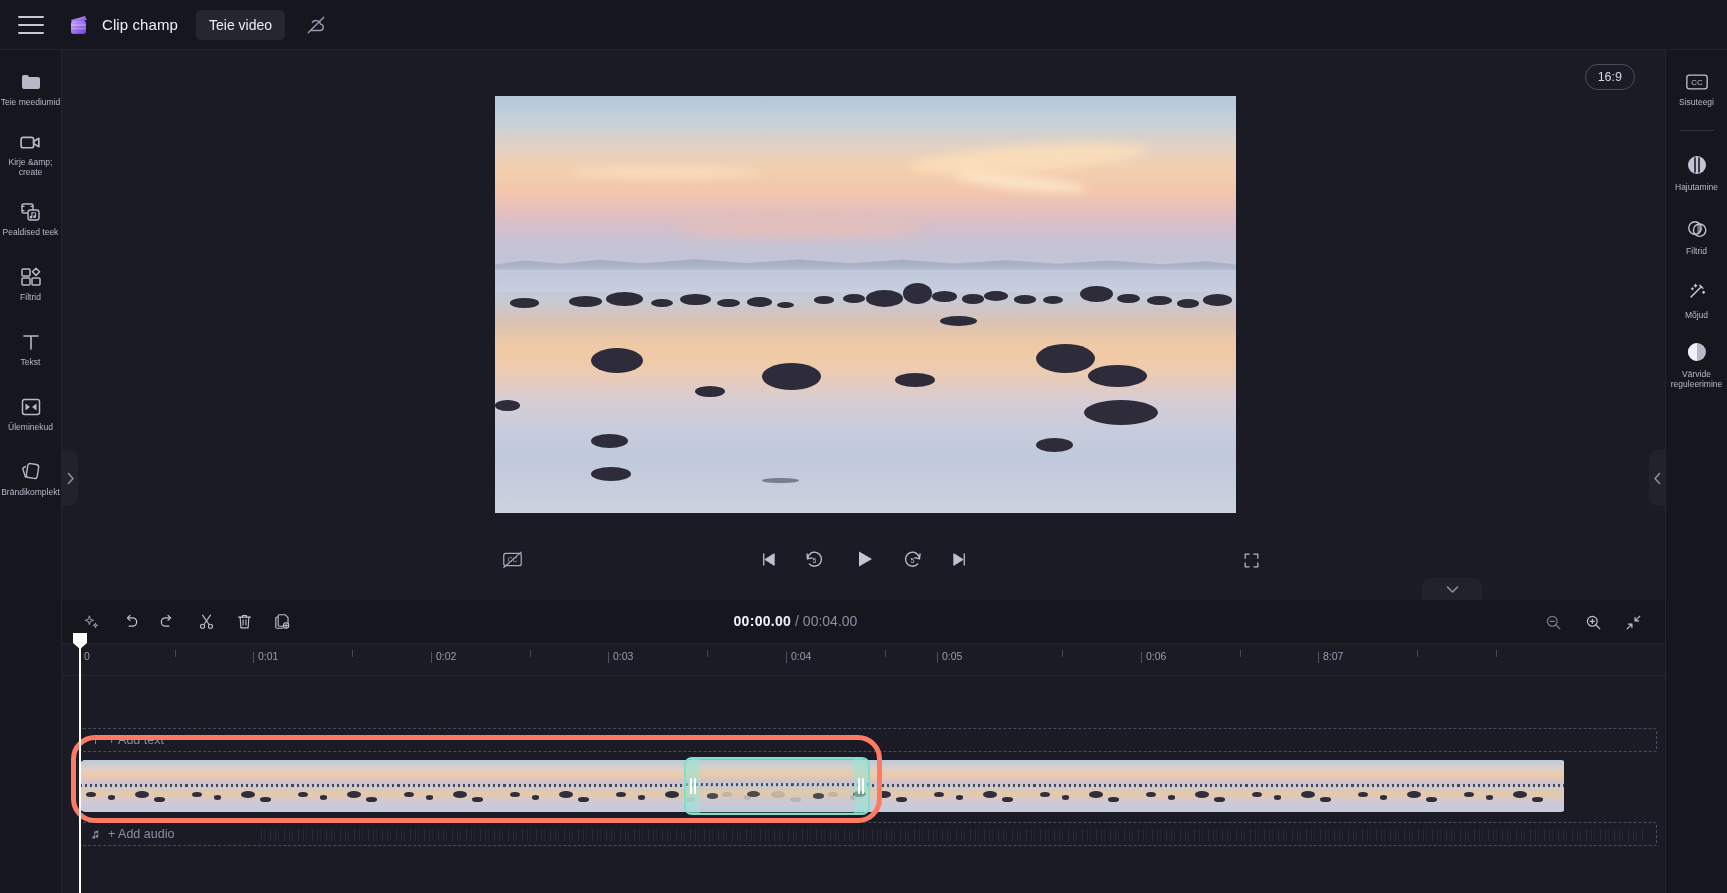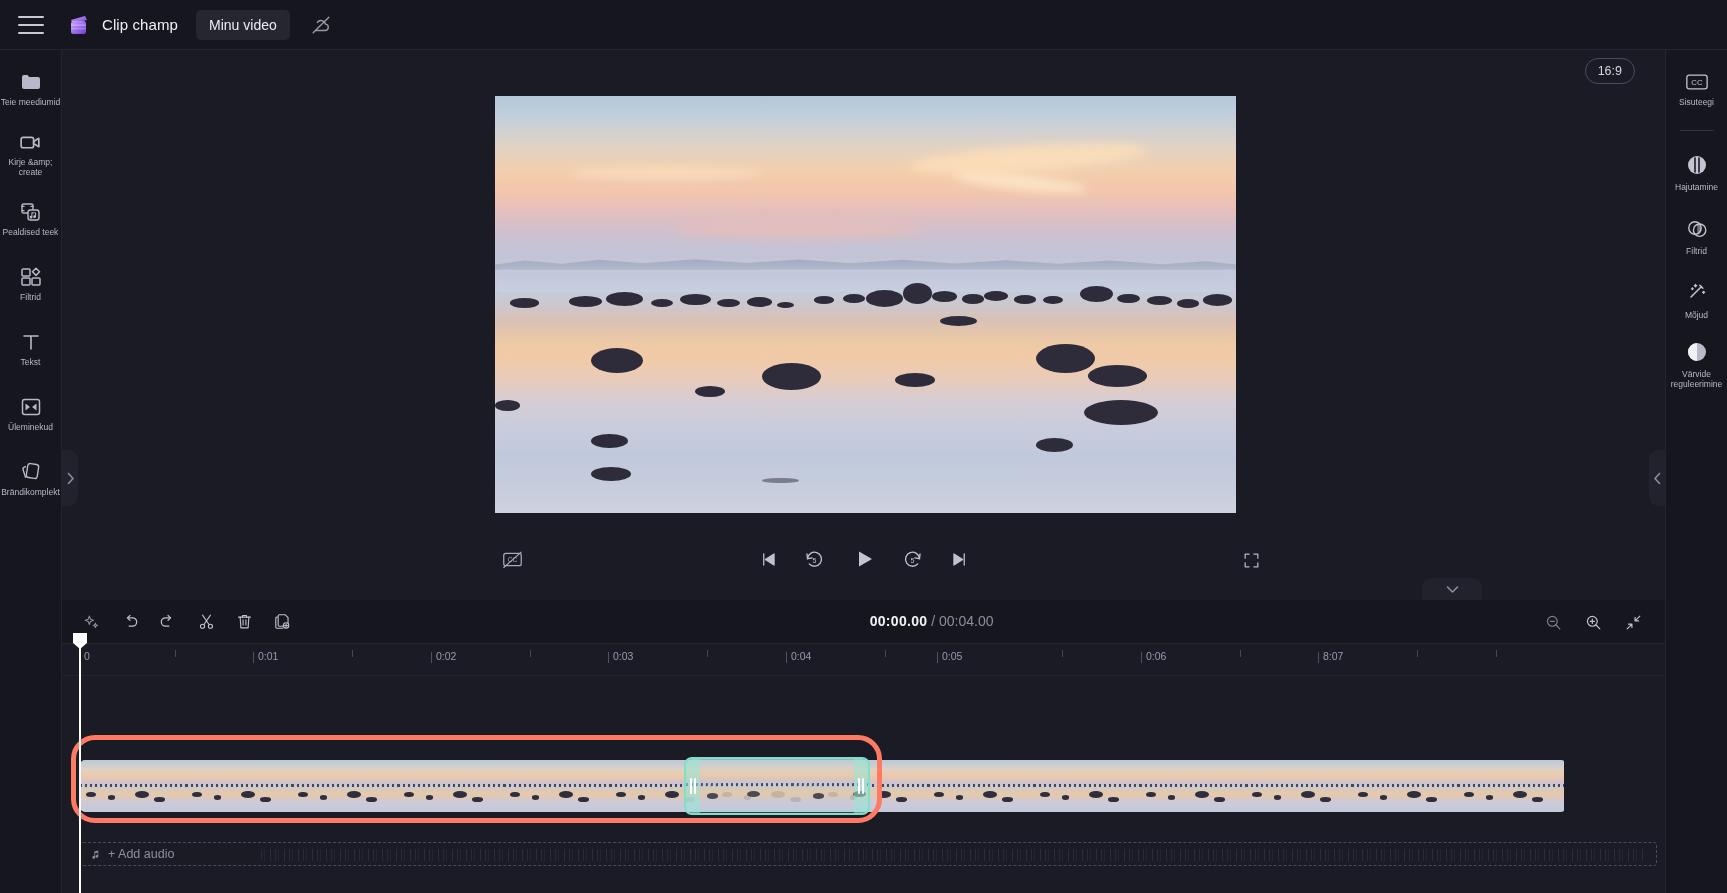--- a/index.html
+++ b/index.html
@@ -82,21 +82,21 @@
     background:#22222c; border-radius:9px 0 0 9px; z-index:19;
     display:flex;align-items:center;justify-content:center;cursor:pointer;
   }
 
   
   .stage {
     position:absolute; left:62px; top:50px; width:1603px; height:550px;
     background:#1b1b25;
   }
   .ratio-chip {
-    position:absolute; right:30px; top:8px; border:1px solid #4b4b5c;
+    position:absolute; right:30px; top:14px; border:1px solid #4b4b5c;
     border-radius:13px; padding:5px 12px; font-size:12.5px; color:#d6d6e2; cursor:pointer;
   }
   .video-frame {
     position:absolute; left:433px; top:46px; width:741px; height:417px;
     overflow:hidden; background:#0d0d12;
   }
   .scene { position:absolute; inset:0; }
   .sky {
     position:absolute; left:0; top:0; width:100%; height:57%;
     background: linear-gradient(180deg,
@@ -148,21 +148,21 @@
   
   .tl-wrap { position:absolute; left:62px; top:600px; width:1603px; height:293px; background:#16161f; }
   .tl-toolbar {
     position:absolute;left:0;top:0;width:1603px;height:44px;
     border-bottom:1px solid #24242f; display:flex; align-items:center;
   }
   .tool { width:32px;height:32px;display:flex;align-items:center;justify-content:center;cursor:pointer;margin-right:2px;}
   .tools-left { display:flex; align-items:center; padding-left:14px; gap:4px; }
   .tl-time {
     position:absolute; left:0; right:0; margin:0 auto; width:260px;
-    text-align:right; font-size:14px; top:13px;
+    text-align:left; font-size:14px; top:13px;
   }
   .tl-time .cur { color:#f2f2f8; font-weight:bold; letter-spacing:.3px;}
   .tl-time .tot { color:#8e8ea2; }
   .tools-right { position:absolute; right:14px; top:6px; display:flex; align-items:center; gap:6px; }
 
   .tl-collapse {
     position:absolute; left:1360px; top:-22px; width:60px; height:22px;
     background:#22222c; border-radius:9px 9px 0 0; display:flex;
     align-items:center; justify-content:center; cursor:pointer; z-index:5;
   }
@@ -177,21 +177,21 @@
   .tickm { position:absolute; top:6px; width:1px; height:7px; background:#464656; }
 
   .tracks { position:absolute; left:0; top:76px; width:1603px; height:217px; background:#1b1b25; }
   .track-row {
     position:absolute; left:18px; right:8px; height:24px;
     border:1px dashed #4a4a5c; border-radius:3px;
     display:flex; align-items:center; padding-left:9px; gap:7px;
     color:#8e8ea2; font-size:12.5px; cursor:pointer;
   }
   .track-row.text { top:52px; }
-  .track-row.audio { top:146px;margin-top:20px; }
+  .track-row.audio { top:146px; }
   .audio-wave {
     position:absolute; left:180px; right:10px; top:6px; height:12px; opacity:.35;
     background: repeating-linear-gradient(90deg,
       #45455a 0 1px, transparent 1px 3px, #3a3a4d 3px 4px, transparent 4px 9px,
       #4d4d63 9px 10px, transparent 10px 14px);
     border-radius:2px;
   }
 
   .clip-band { position:absolute; left:18px; top:84px; height:52px; width:1486px; }
   .clip-strip {
@@ -255,21 +255,21 @@
             </linearGradient>
           </defs>
           <path d="M5 8 L19 4 L21 8 L7 12 Z" fill="url(#lg1)"></path>
           <rect x="5" y="9" width="15" height="13" rx="2.5" fill="url(#lg1)"></rect>
           <rect x="5" y="12.5" width="15" height="1.3" fill="#ffffff" opacity=".35"></rect>
           <rect x="5" y="16" width="15" height="1.3" fill="#ffffff" opacity=".25"></rect>
         </svg>
       </div>
       <span class="brand-name">Clip champ</span>
     </div>
-    <div class="proj-chip">Minu video</div>
+    <div class="proj-chip">Teie video</div>
     <div class="cloud-off">
       <svg width="22" height="22" viewBox="0 0 24 24" fill="none" stroke="#9b9bad" stroke-width="1.5" stroke-linecap="round">
         <path d="M6.5 18h10a3.5 3.5 0 0 0 .4-6.97A5 5 0 0 0 8 9.2"></path>
         <path d="M3.5 20.5 20.5 3.5"></path>
       </svg>
     </div>
   </div>
 
   <div class="rail">
 
@@ -618,20 +618,28 @@
       <div class="tickm" style="left:1000px"></div>
       <div class="tick" style="left:1079px"><span class="bar"></span><span class="lbl">0:06</span></div>
       <div class="tickm" style="left:1178px"></div>
       <div class="tick" style="left:1256px"><span class="bar"></span><span class="lbl">8:07</span></div>
       <div class="tickm" style="left:1355px"></div>
       <div class="tickm" style="left:1434px"></div>
     </div>
 
     <div class="tracks">
 
+      <div class="track-row text">
+        <span>
+          <svg width="11" height="11" viewBox="0 0 24 24" fill="none" stroke="#8e8ea2" stroke-width="2" stroke-linecap="round">
+            <path d="M5 6h14M12 6v13"></path>
+          </svg>
+        </span>
+        <span>+ Add text</span>
+      </div>
 
       <div class="clip-band">
         <div class="clip-strip">
           <div class="thumb">
             <div class="t-sky"></div>
               <div class="t-water"></div>
               <div class="t-line"></div>
             <div class="t-rock" style="left:6%;top:62%;width:9%;height:10%"></div>
             <div class="t-rock" style="left:26%;top:68%;width:7%;height:8%"></div>
             <div class="t-rock" style="left:52%;top:60%;width:13%;height:13%"></div>

